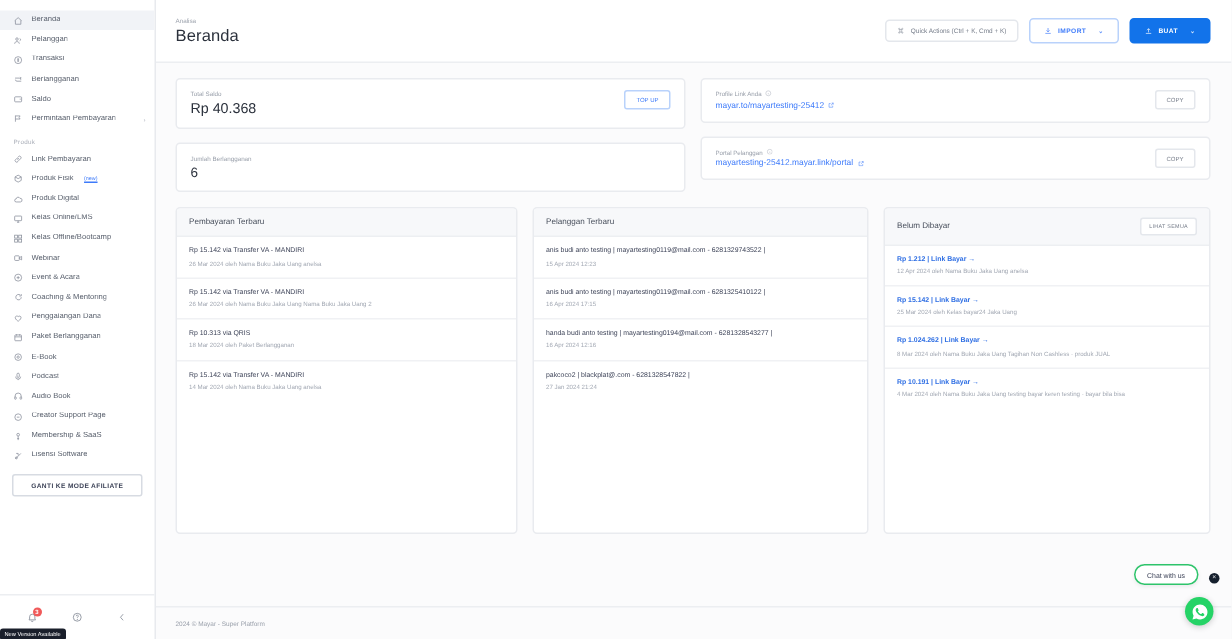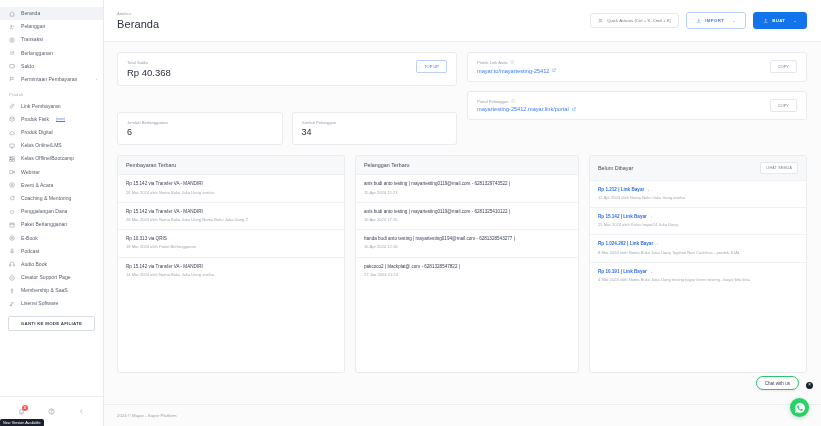--- a/index.html
+++ b/index.html
@@ -96,21 +96,21 @@
   .btn-outline { border: 1px solid #b9d2fb; background: #fff; color: #3e7bfa; }
   .btn-primary { border: 1px solid #1273ea; background: #1273ea; color: #fff; }
   .btn .cv { margin-left: 4px; font-size: 4px; opacity: .85; }
 
   .content { flex: 1; padding: 10px 14px 0 13px; overflow: hidden; }
 
   .card {
     background: #fff; border: 1px solid #e9ebef; border-radius: 3px;
   }
   .row-top { display: flex; gap: 10px; }
-  .col-left { flex: 1 1 0; display: flex; flex-direction: column; gap: 26px; }
+  .col-left { flex: 1 1 0; display: flex; flex-direction: column; gap: 9px; }
   .col-right { flex: 1 1 0; display: flex; flex-direction: column; gap: 9px; }
 
   .stat {
     padding: 7px 9px; display: flex; align-items: flex-start;
   }
   .stat-lbl { font-size: 4.2px; color: #9aa0ab; margin-bottom: 3px; }
   .stat-val { font-size: 9.5px; color: #2b313c; line-height: 1.05; }
   .stat-val.sm { font-size: 9px; }
   .stat-act { margin-left: auto; }
   .mini-btn {
@@ -474,26 +474,20 @@
                 <button class="mini-btn blue">TOP UP</button>
               </div>
             </div>
             <div class="pair">
               <div class="card stat">
                 <div>
                   <div class="stat-lbl">Jumlah Berlangganan</div>
                   <div class="stat-val sm">6</div>
                 </div>
               </div>
-              <div class="card stat">
-                <div>
-                  <div class="stat-lbl">Jumlah Pelanggan</div>
-                  <div class="stat-val sm">34</div>
-                </div>
-              </div>
             </div>
           </div>
 
           <div class="col-right">
             <div class="card linkcard">
               <div>
                 <div class="lc-lbl">
                   <span>Profile Link Anda</span>
                   <svg viewBox="0 0 24 24" fill="none" stroke="currentColor" stroke-width="2">
                       <circle cx="12" cy="12" r="9"></circle>

